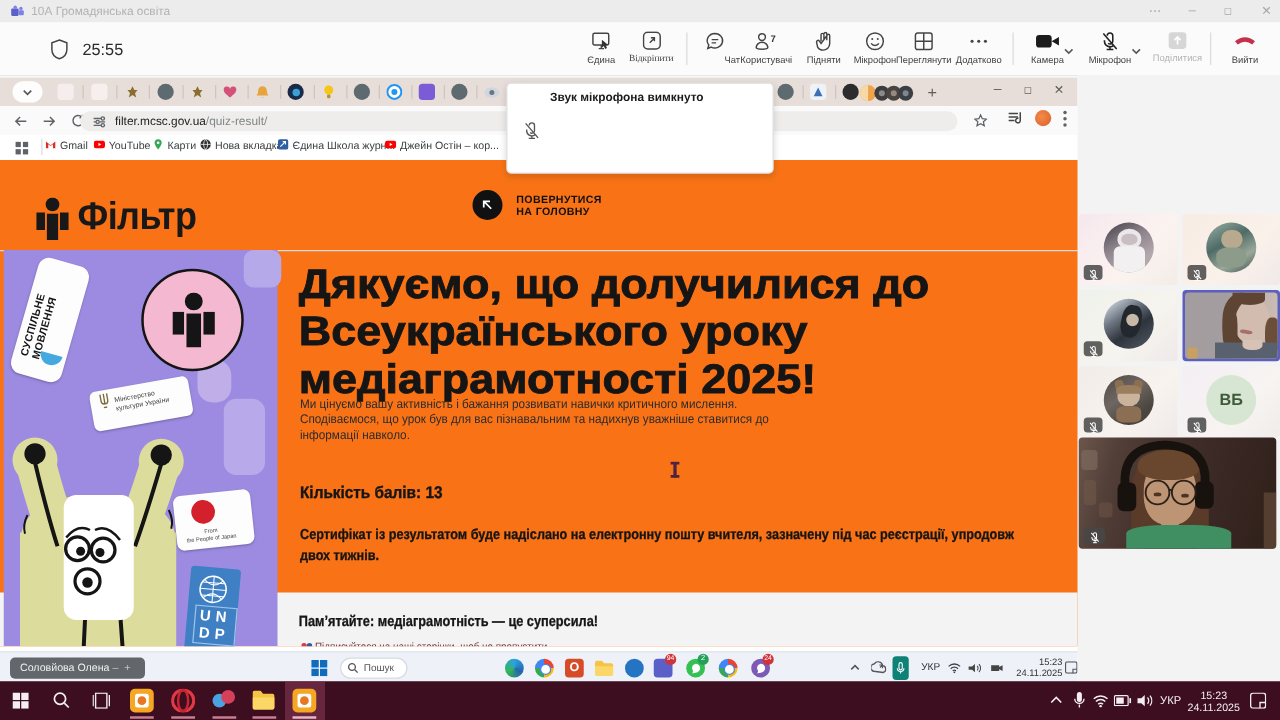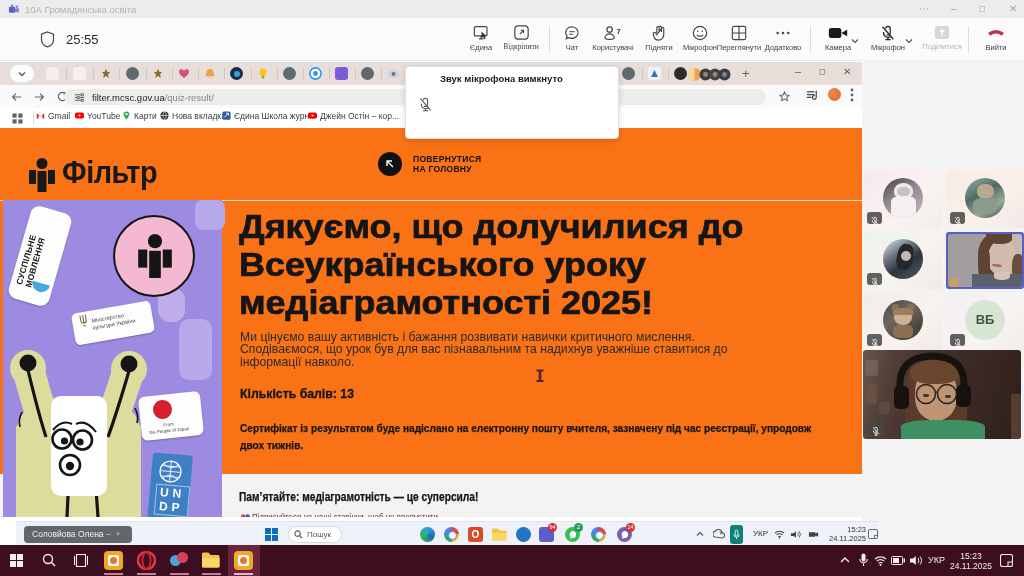--- a/index.html
+++ b/index.html
@@ -29,31 +29,31 @@
 .bkicon{width:9px;height:9px;display:inline-block;vertical-align:-1px;margin-right:3px;border-radius:2px;}
 
 #tooltip{left:405px;top:66px;width:212px;height:71px;background:#fff;border:1px solid #e0e0e0;border-radius:4px;box-shadow:0 2px 6px rgba(0,0,0,.15);z-index:50;}
 #tooltip b{display:block;font-size:9.5px;color:#1b1b1b;margin:6px 0 2px 34px;}
 #tooltip .tt{font-size:9px;color:#444;line-height:12px;margin-left:34px;margin-right:6px;}
 
 #page{left:0;top:128px;width:900px;height:389px;background:#f97316;overflow:hidden;}
 #hero{left:3px;top:72px;width:219px;height:317px;background:#9d8be2;}
 #graysec{left:0;top:346px;width:862px;height:43px;background:#f3f3f3;}
 h1.main{left:239px;top:80px;width:540px;font-size:33px;line-height:38px;font-weight:bold;color:#151515;margin:0;-webkit-text-stroke:0.7px #151515;}
-.para{left:240px;top:203px;width:400px;font-size:13px;line-height:12.4px;color:#2b2b2b;}
+.para{left:240px;top:190px;width:400px;font-size:10px;line-height:12.4px;color:#2b2b2b;}
 .score{left:240px;top:257.5px;font-size:13.5px;font-weight:bold;color:#151515;-webkit-text-stroke:0.3px #151515;}
 .cert{left:240px;top:292px;width:700px;font-size:11.5px;line-height:17px;font-weight:bold;color:#151515;-webkit-text-stroke:0.25px #151515;}
 .remember{left:239px;top:361.5px;font-size:12px;font-weight:bold;color:#151515;-webkit-text-stroke:0.25px #151515;}
 .subscribe{left:252px;top:384px;font-size:8.5px;color:#6b2b3d;}
 
 #sidebar{left:862px;top:60px;width:162px;height:485px;background:#f4f3f3;}
 .tile{border-radius:3px;overflow:hidden;}
 .micbadge{position:absolute;left:4px;bottom:4px;width:15px;height:12px;background:rgba(70,70,70,.85);border-radius:3px;}
 
-#stask{left:0;top:521px;width:862px;height:24px;background:#eef2f8;border-top:1px solid #dde3ec;margin-left:16px;}
+#stask{left:0;top:521px;width:862px;height:24px;background:#eef2f8;border-top:1px solid #dde3ec;}
 
 #htask{left:0;top:545px;width:1024px;height:31px;background:#3c0e20;}
 </style>
 </head>
 <body>
 
 <div class="abs" id="titlebar">
   <svg class="abs tlogo" viewBox="0 0 24 24">
       <rect x="1" y="6" width="13" height="13" rx="2" fill="#5b5fc7"></rect>
       <circle cx="8" cy="4" r="3" fill="#7b83eb"></circle>
@@ -82,21 +82,21 @@
     <div class="lb">Єдина</div>
   </div>
   <div class="abs tbtn" style="left:493px;top:7px;width:56px;font-family:Liberation Serif, serif;">
     <svg width="15" height="15" viewBox="0 0 18 18">
         <rect x="1" y="1" width="16" height="16" rx="4" fill="none" stroke="#444" stroke-width="1.4"></rect>
         <path d="M7 11 L11.5 6.5 M8 6.3 h3.4 v3.4" fill="none" stroke="#444" stroke-width="1.4"></path>
       </svg>
     <div class="lb">Відкріпити</div>
   </div>
   <div class="abs tsep" style="left:549px;"></div>
-  <div class="abs tbtn" style="left:552px;top:7px;width:40px;">
+  <div class="abs tbtn" style="left:552px;top:7px;width:40px;text-align:right;">
     <svg width="16" height="16" viewBox="0 0 18 18">
         <path d="M9 2 a7 6.5 0 1 1 -3.5 12.2 L2.5 15.5 3.4 12.4 A7 6.5 0 0 1 9 2 Z" fill="none" stroke="#444" stroke-width="1.3"></path>
         <path d="M6 7.5 h6 M6 10.5 h4" stroke="#444" stroke-width="1.1"></path>
       </svg>
     <div class="lb">Чат</div>
   </div>
   <div class="abs tbtn" style="left:585px;top:7px;width:56px;">
     <svg width="22" height="16" viewBox="0 0 26 18">
         <circle cx="9" cy="5" r="3.2" fill="none" stroke="#444" stroke-width="1.4"></circle>
         <path d="M3.5 15 a5.5 5 0 0 1 11 0 q0 1.5 -5.5 1.5 t-5.5 -1.5 Z" fill="none" stroke="#444" stroke-width="1.4"></path>

